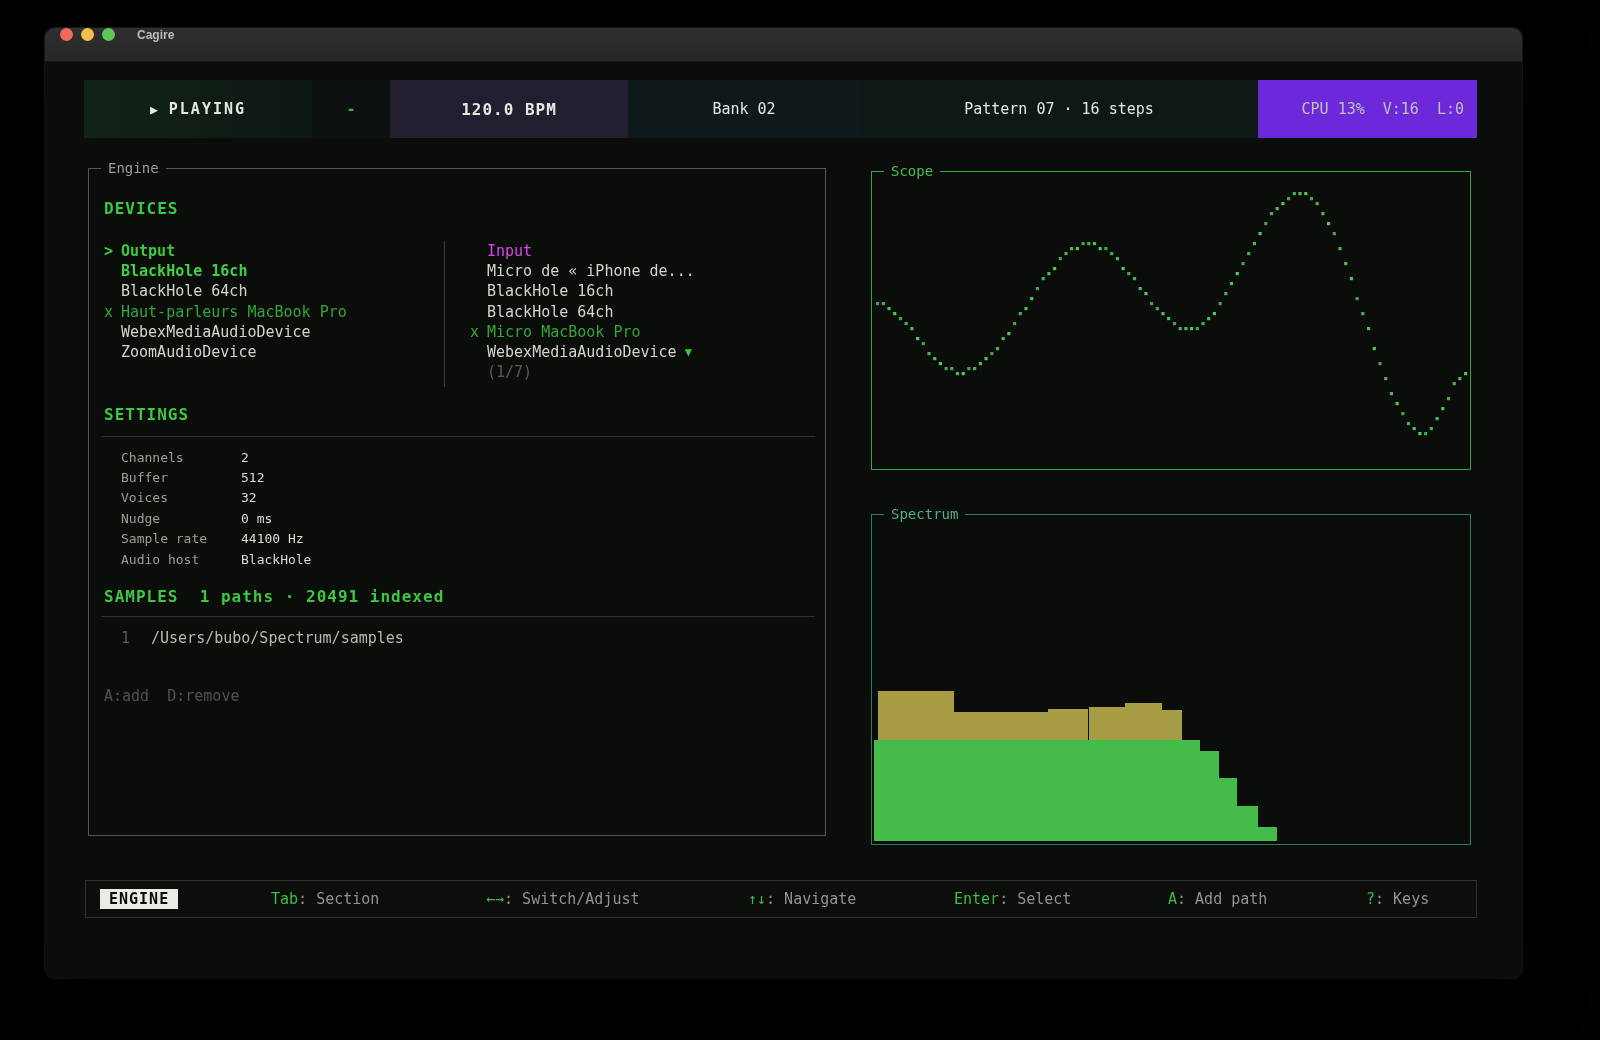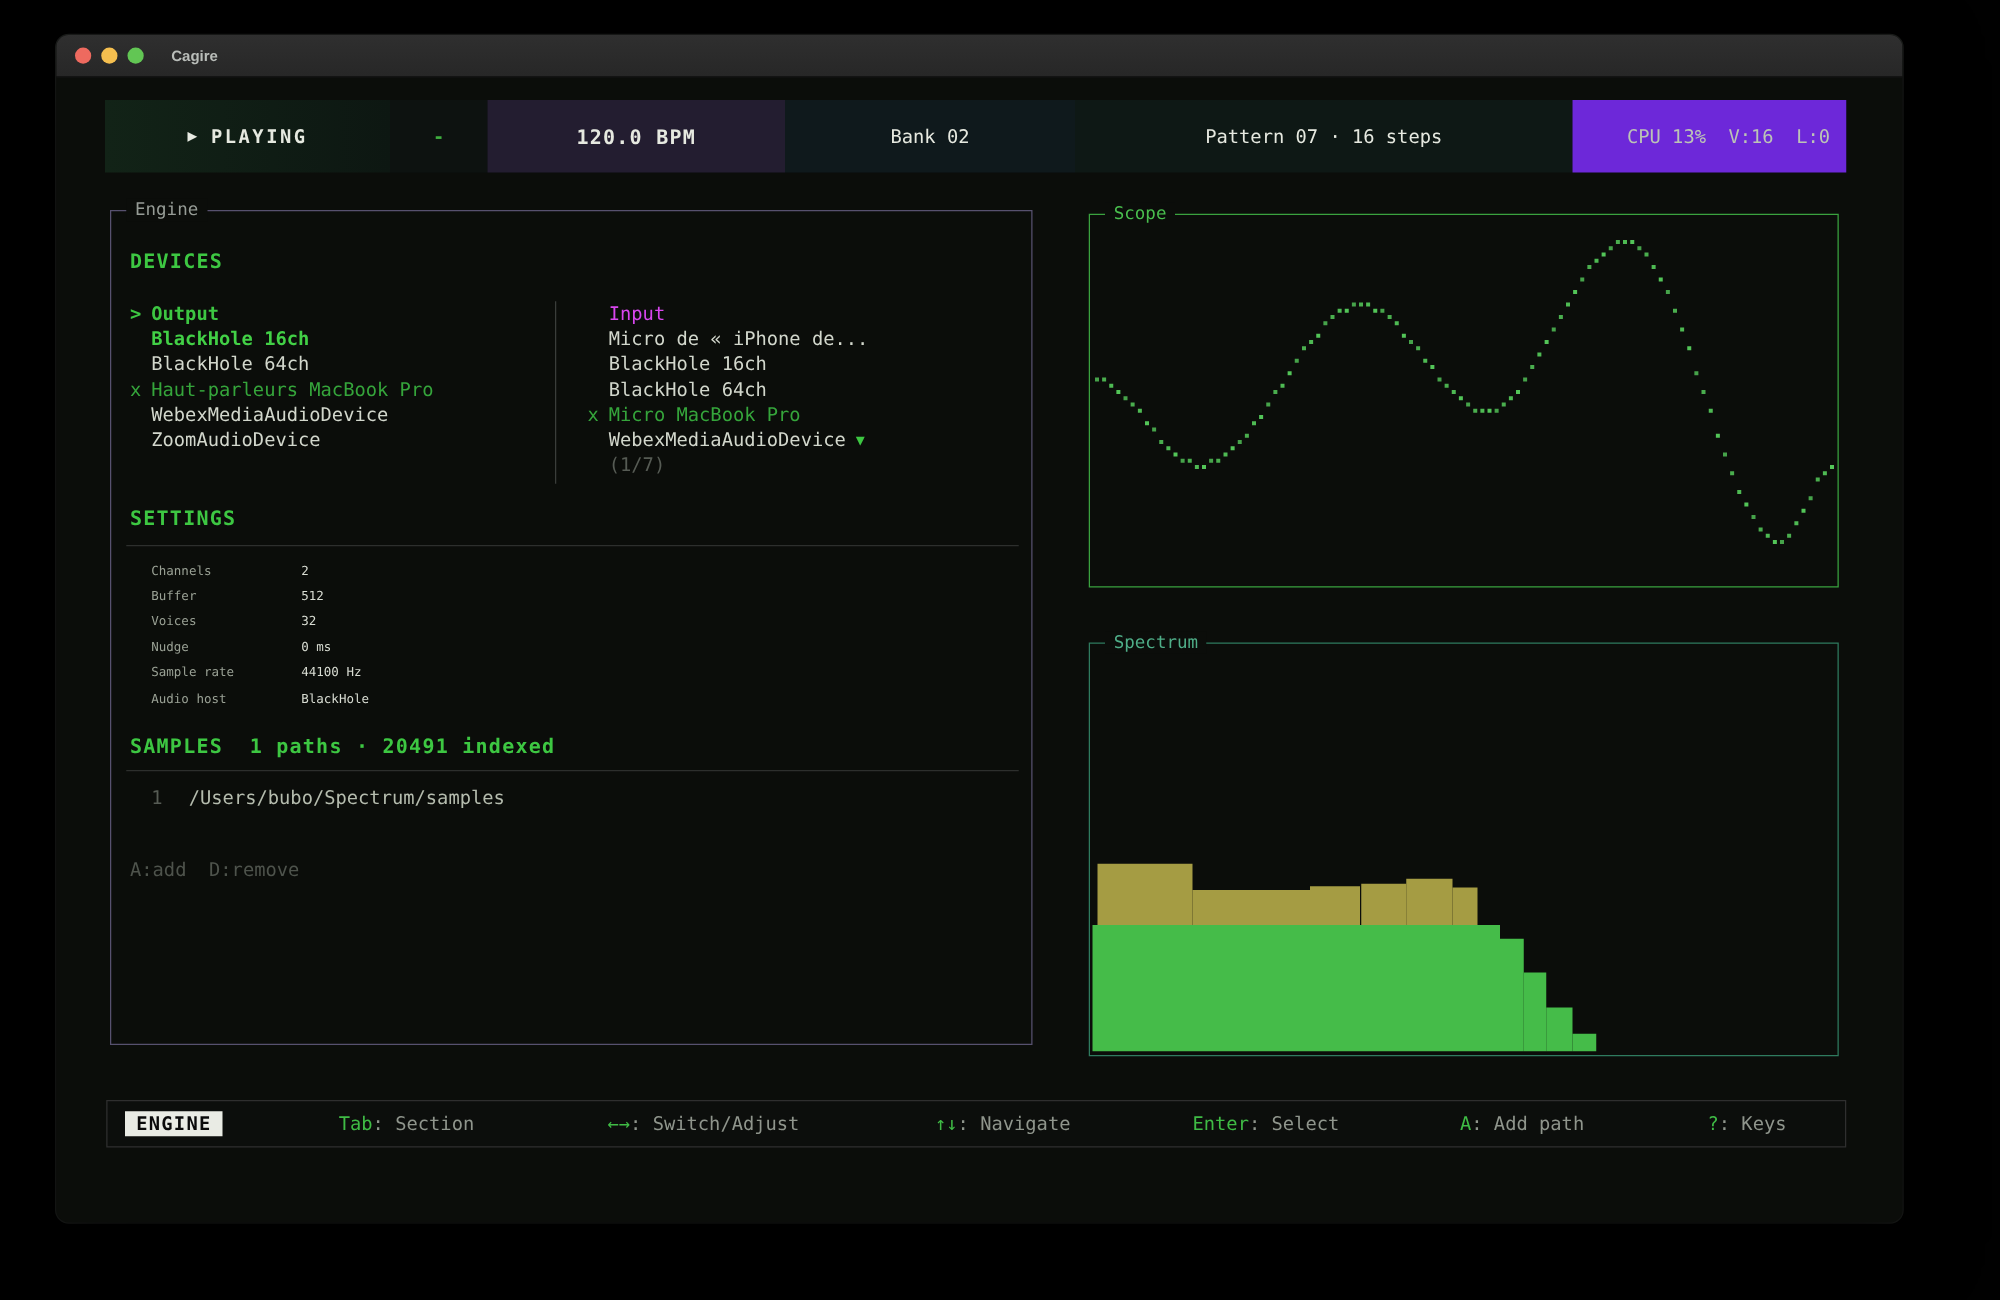--- a/index.html
+++ b/index.html
@@ -5,21 +5,21 @@
   * { box-sizing: border-box; margin: 0; padding: 0; }
   html,body { width:1600px; height:1040px; background:#000; overflow:hidden;
               font-family:"DejaVu Sans Mono", monospace; }
   .stage { position:relative; width:1600px; height:1040px; background:#010101; }
 
   
   .window { position:absolute; left:45px; top:28px; width:1477px; height:950px;
             background:#0b0d0a; border-radius:10px; overflow:hidden;
             box-shadow:0 18px 60px rgba(0,0,0,.75), 0 0 0 1px #1c1e1c; }
   .titlebar { height:34px; background:linear-gradient(#2f2f2f,#272727);
-              border-bottom:1px solid #151515; display:flex; align-items:center; padding:0 15px; }
+              border-bottom:1px solid #151515; display:flex; align-items:flex-start; padding:0 15px; }
   .light { width:13px; height:13px; border-radius:50%; margin-right:8px; }
   .l-red{ background:#ee6a5f; } .l-yel{ background:#f5bf4f; } .l-grn{ background:#62c654; }
   .win-title { margin-left:14px; color:#b9bdb9; font:bold 12px "Liberation Sans",sans-serif; }
   .content { position:relative; height:916px; }
 
   
   .topbar { position:absolute; left:39px; top:18px; width:1393px; height:58px; display:flex;
             font-size:15px; color:#e6e9e0; }
   .seg { display:flex; align-items:center; justify-content:center; height:100%; }
   .seg-transport { width:228px; background:linear-gradient(90deg,#122317,#0d1712); gap:11px; }
@@ -57,21 +57,21 @@
   .dev-row.active .dev-label { color:var(--mid); }
   .dev-row.normal .dev-label { color:#d2d7cc; }
   .dev-row.dim .dev-label { color:#565b54; }
   .suffix-ic { color:var(--accent); margin-left:8px; font-size:12px; }
   .col-divider { position:absolute; left:355px; top:72px; width:1px; height:146px; background:#3a3d3a; }
 
   .settings-heading { position:absolute; left:15px; top:236px; }
   .hr { position:absolute; left:12px; width:714px; height:1px; background:#2d2f2d; }
   .hr-settings { top:267px; } .hr-samples { top:447px; }
   .settings-rows { position:absolute; left:32px; top:278px; }
-  .set-row { display:flex; height:20.4px; align-items:center; font-size:10px; }
+  .set-row { display:flex; height:20.4px; align-items:center; font-size:13px; }
   .set-label { width:120px; color:#99a094; }
   .set-value { color:#d8dcd2; }
 
   .samples-heading { position:absolute; left:15px; top:418px; white-space:pre; }
   .paths { position:absolute; left:32px; top:458px; }
   .path-row { display:flex; height:21px; align-items:center; font-size:15px; }
   .path-index { width:30px; color:#565b54; }
   .path-text { color:#b5bcae; }
   .samples-hint { position:absolute; left:15px; top:518px; color:#4e534c; font-size:15px; white-space:pre; }
 

